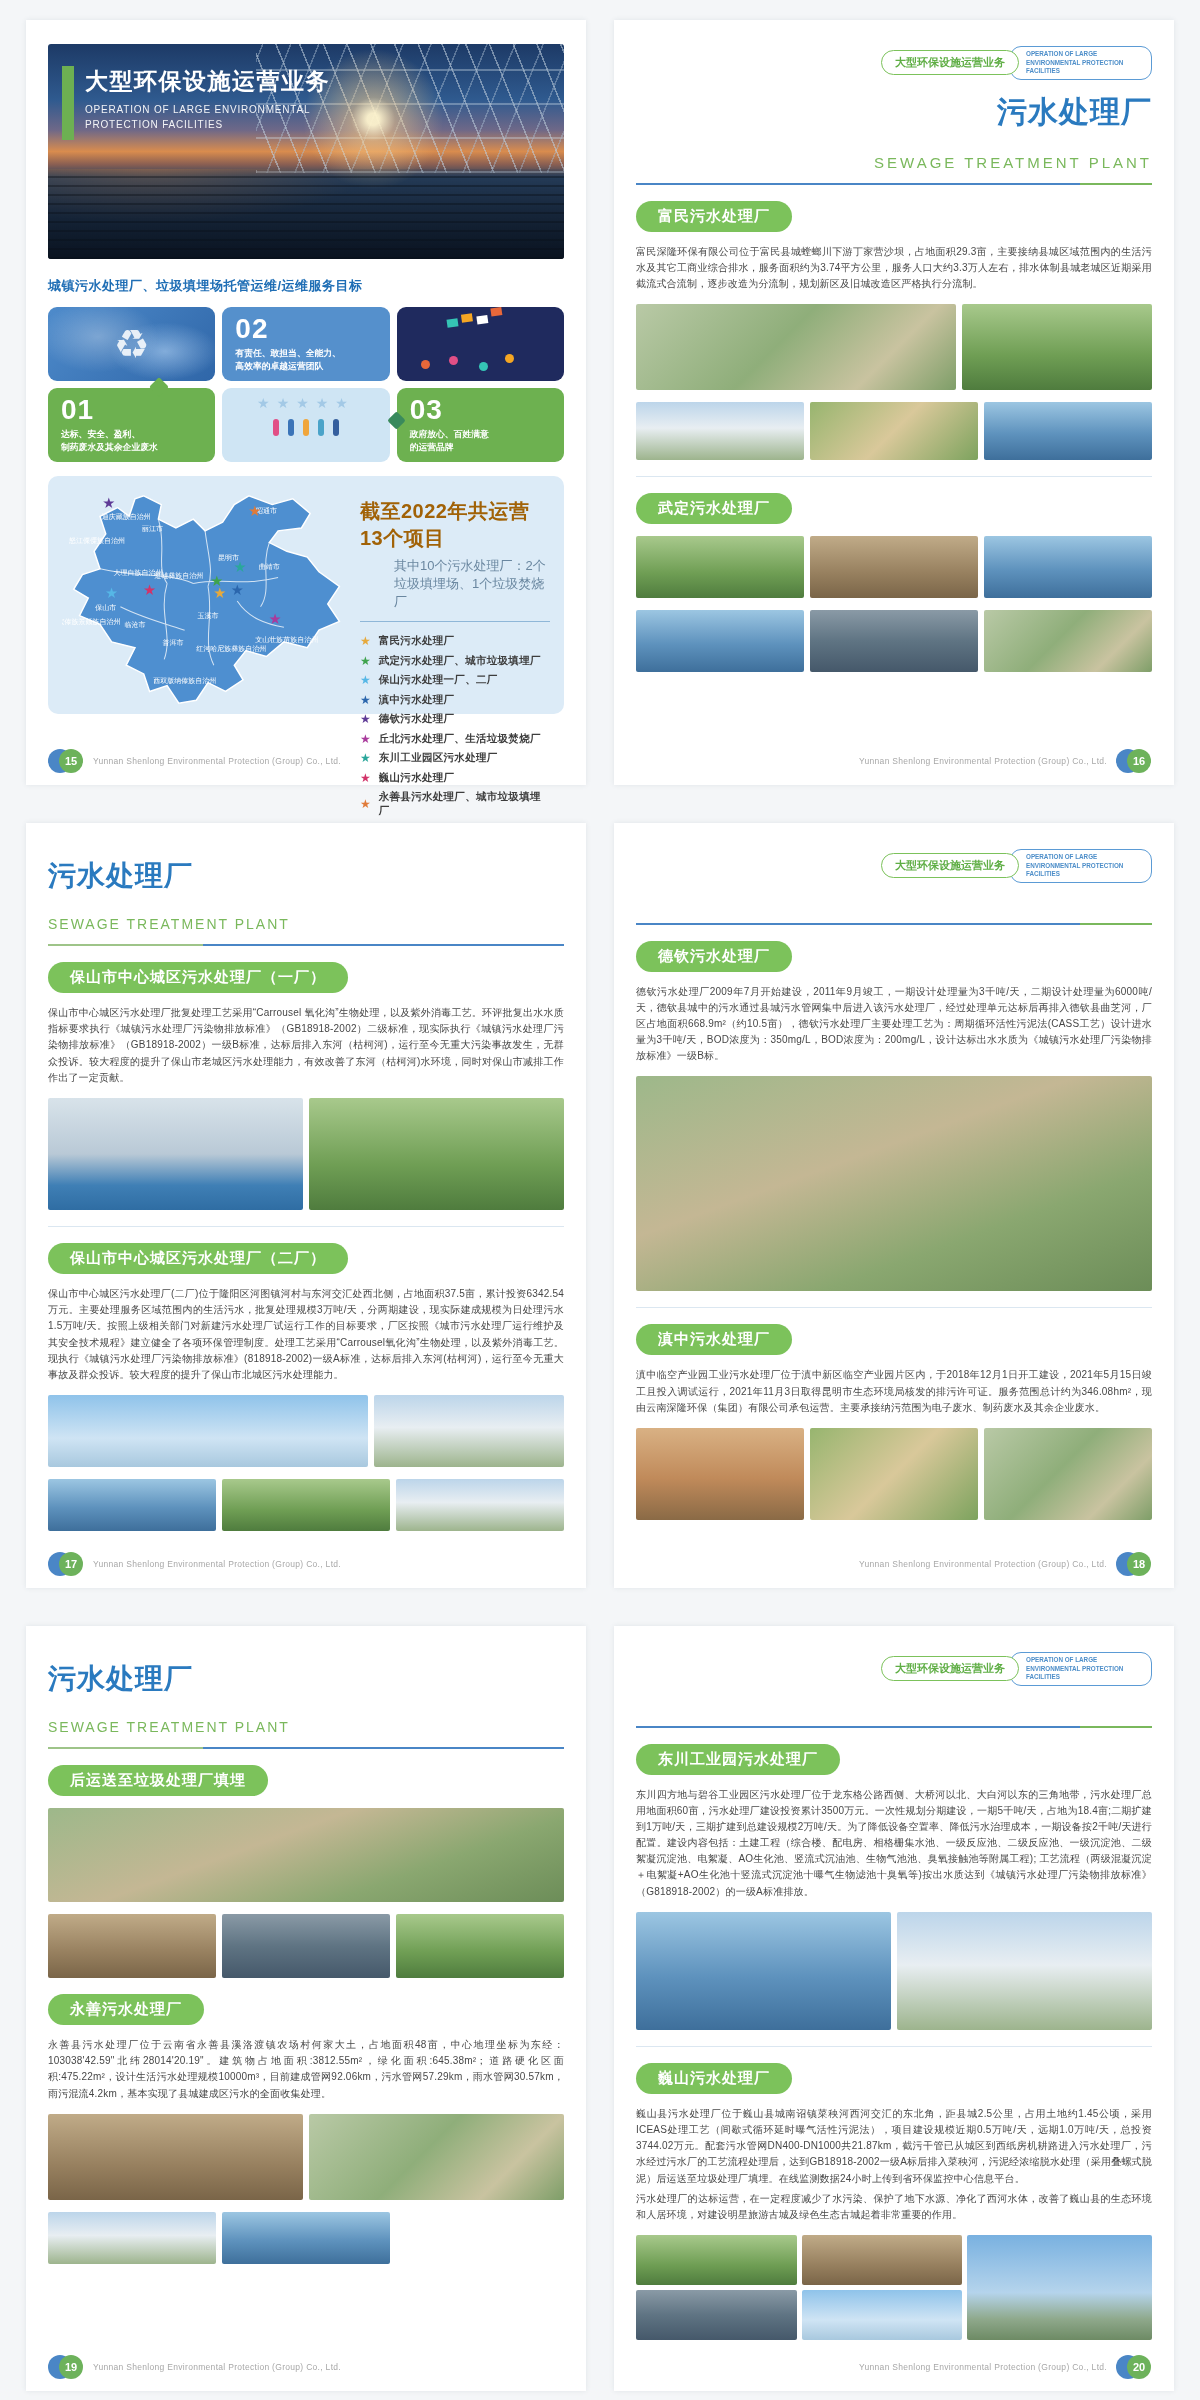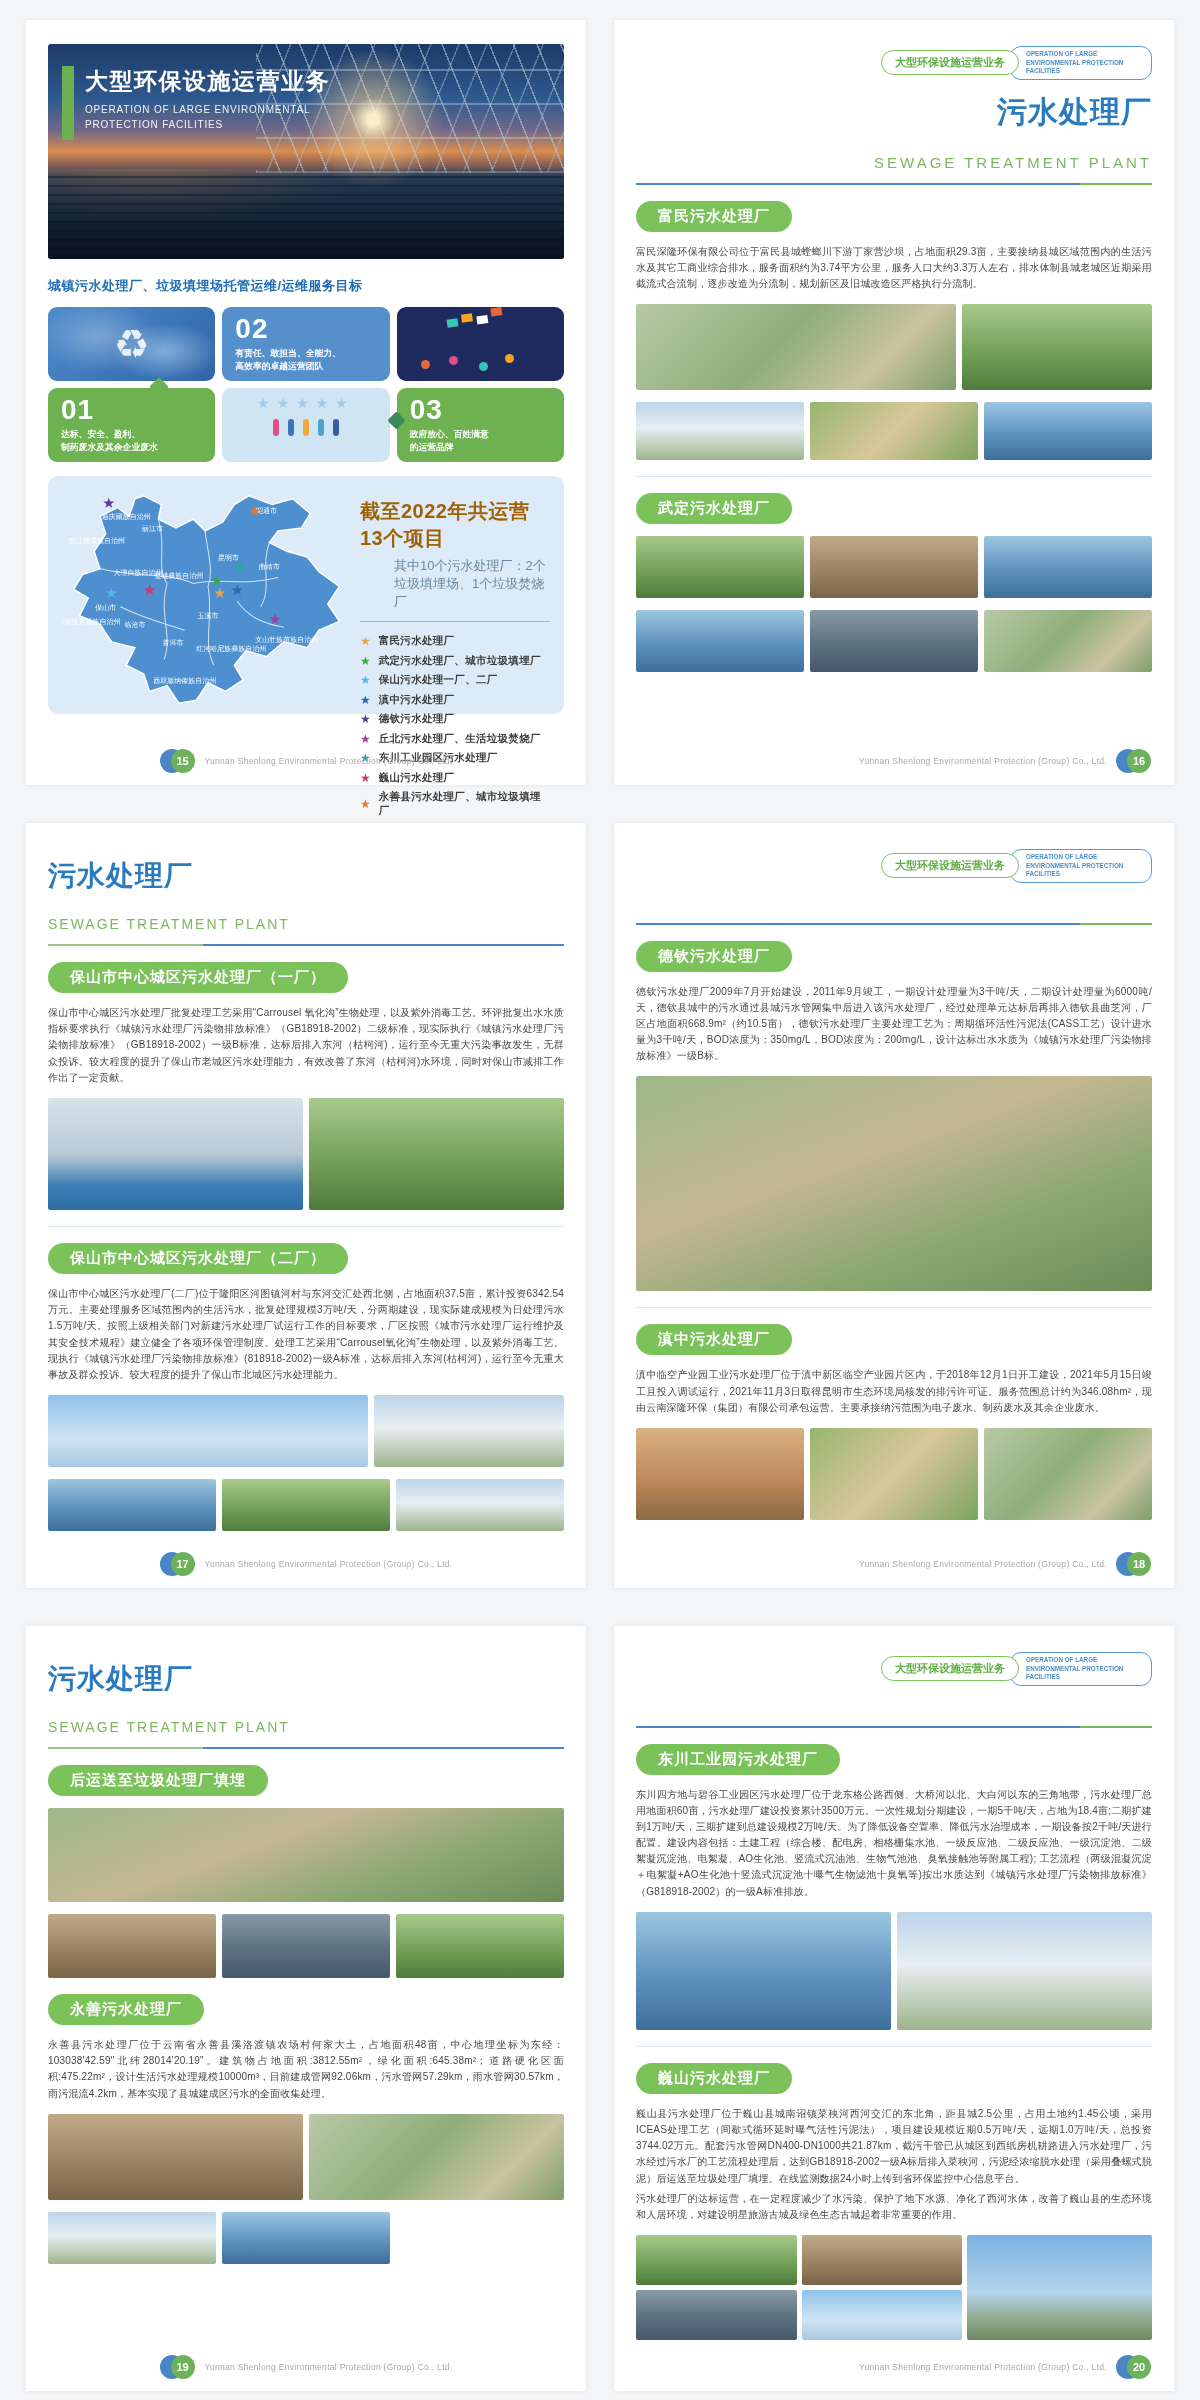--- a/index.html
+++ b/index.html
@@ -38,21 +38,21 @@
   .phE{background:linear-gradient(180deg,#c0ab88 0%,#97805f 60%,#7a6548 100%);}
   .phF{background:linear-gradient(180deg,#bcd5ea 0%,#e8eef2 45%,#9db48d 100%);}
   .phG{background:linear-gradient(180deg,#d8e3ea 0%,#b9c9d6 50%,#3f7fb5 78%,#2f6da3 100%);}
   .phH{background:linear-gradient(160deg,#9db88a 0%,#c4b794 40%,#8aa770 70%,#6c8d58 100%);}
   .phI{background:linear-gradient(180deg,#79b1e0 0%,#b5d4ec 55%,#8fa98c 80%,#6d8a64 100%);}
   .phJ{background:linear-gradient(135deg,#97b56f 0%,#d9c89a 50%,#7da35e 100%);}
   .phK{background:linear-gradient(180deg,#d9b184 0%,#c08a5a 55%,#8a6a46 100%);}
   .phL{background:linear-gradient(180deg,#8a9aa6 0%,#5f7483 50%,#45586a 100%);}
 
   
-  .pg-footer{position:absolute;bottom:12px;left:22px;right:22px;display:flex;align-items:center;gap:9px;justify-content:center;}
+  .pg-footer{position:absolute;bottom:12px;left:22px;right:22px;display:flex;align-items:center;gap:9px;}
   .pg-footer.right{justify-content:flex-end;}
   .pgnum{position:relative;width:36px;height:24px;flex:0 0 auto;}
   .pgnum .c-blue{position:absolute;left:0;top:0;width:24px;height:24px;border-radius:50%;background:#4a86c6;}
   .pgnum .c-green{position:absolute;left:11px;top:0;width:24px;height:24px;border-radius:50%;background:#6db25b;color:#fff;font-size:11px;font-weight:bold;display:flex;align-items:center;justify-content:center;}
   .company{font-size:8.5px;color:#a8a8a8;letter-spacing:.3px;}
 
   
   .hero{position:relative;height:215px;margin-top:24px;border-radius:3px;overflow:hidden;
     background:linear-gradient(180deg,#1d3a66 0%,#2f5a8f 26%,#6e6888 40%,#d98c4e 50%,#8a5f52 56%,#27405e 62%,#16263c 100%);}
   .hero-truss{position:absolute;right:-12px;top:0;width:62%;height:60%;opacity:.85;

